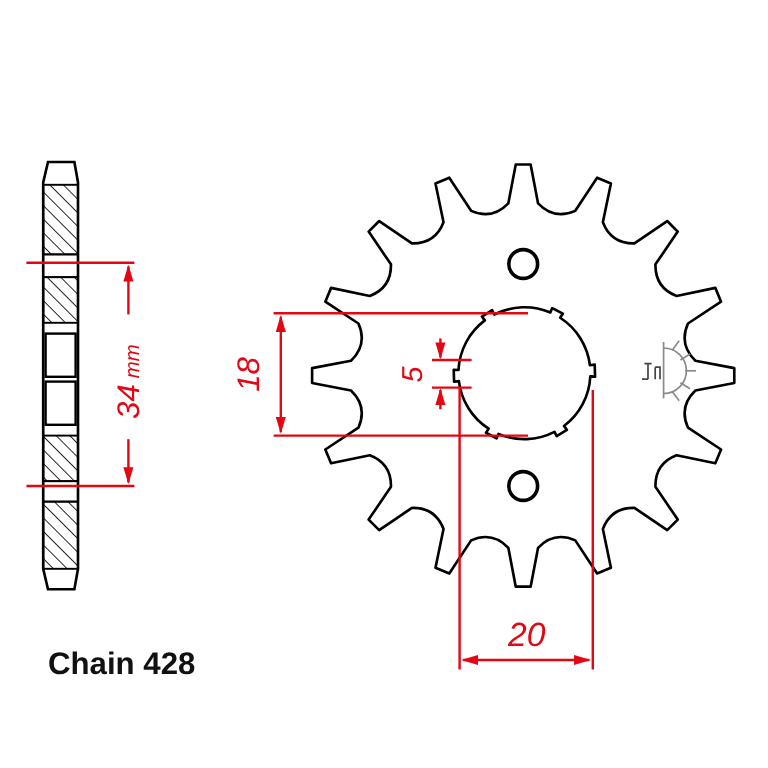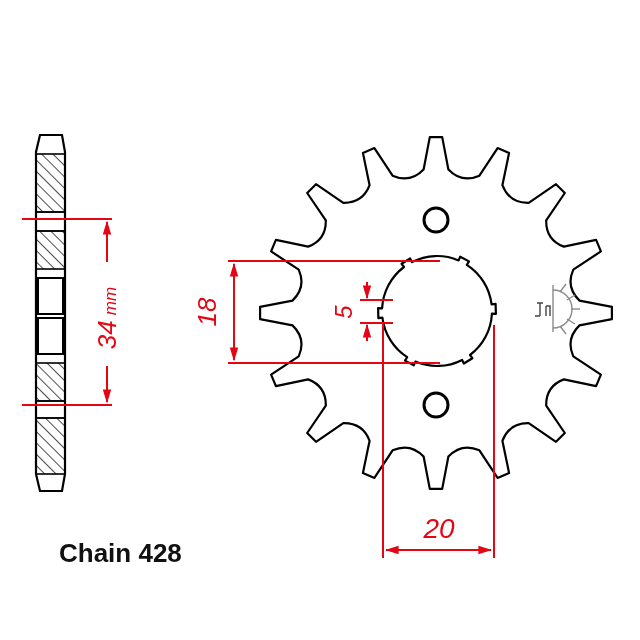--- a/index.html
+++ b/index.html
@@ -1,20 +1,20 @@
 <!DOCTYPE html>
 <html><head>
 <meta charset="utf-8">
 <style>
   html, body { margin: 0; padding: 0; background: #ffffff; }
   #canvas { position: relative; width: 640px; height: 640px; background: #ffffff; overflow: hidden; }
   svg { position: absolute; left: 0; top: 0; }
   .dim-text { font-family: "Liberation Sans", sans-serif; fill: #e30613; font-style: italic; }
   .caption { position: absolute; left: 40px; top: 538px; font-family: "Liberation Sans", sans-serif;
-             font-weight: bold; font-size: 26px; color: #111111; letter-spacing: 0px; margin-left: 19px; }
+             font-weight: bold; font-size: 26px; color: #111111; letter-spacing: 0px; }
 </style>
 </head>
 <body>
 
 <div id="canvas">
   <svg width="640" height="640" viewBox="0 0 640 640">
     <defs>
       <pattern id="hatch" patternUnits="userSpaceOnUse" width="8" height="8" patternTransform="rotate(-45)">
         <line x1="0" y1="0" x2="0" y2="8" stroke="#000" stroke-width="1.4"></line>
       </pattern>

